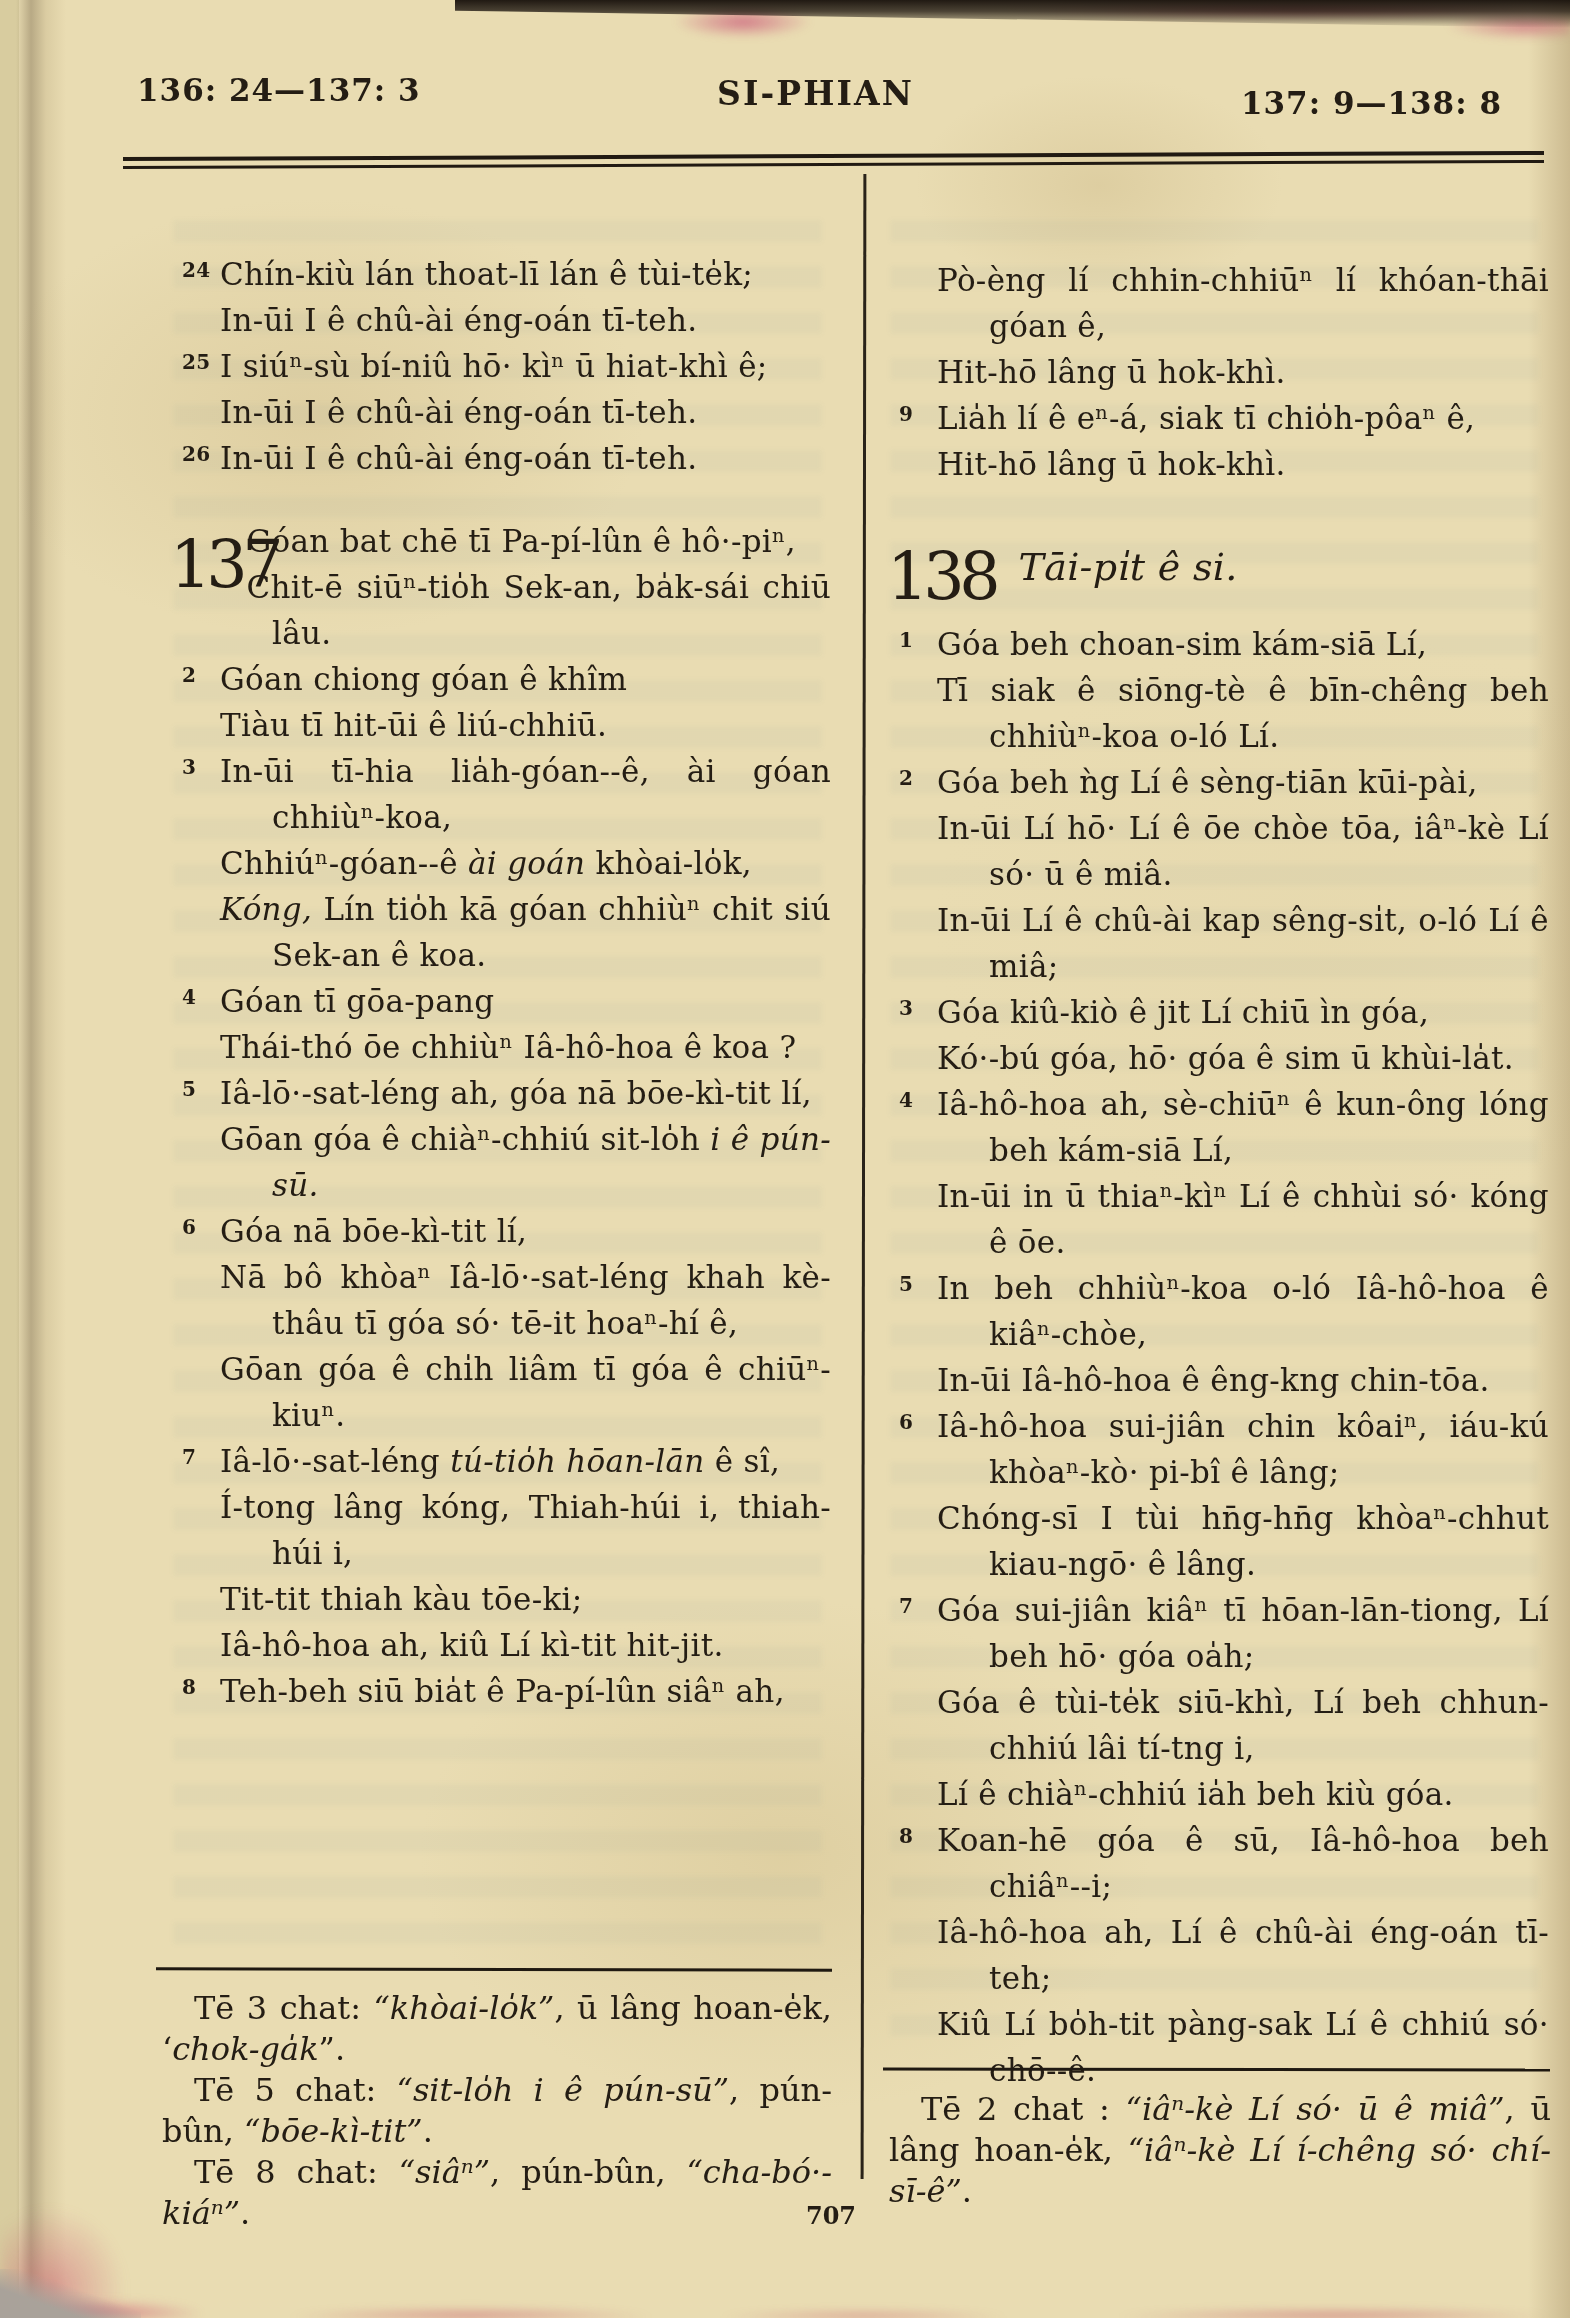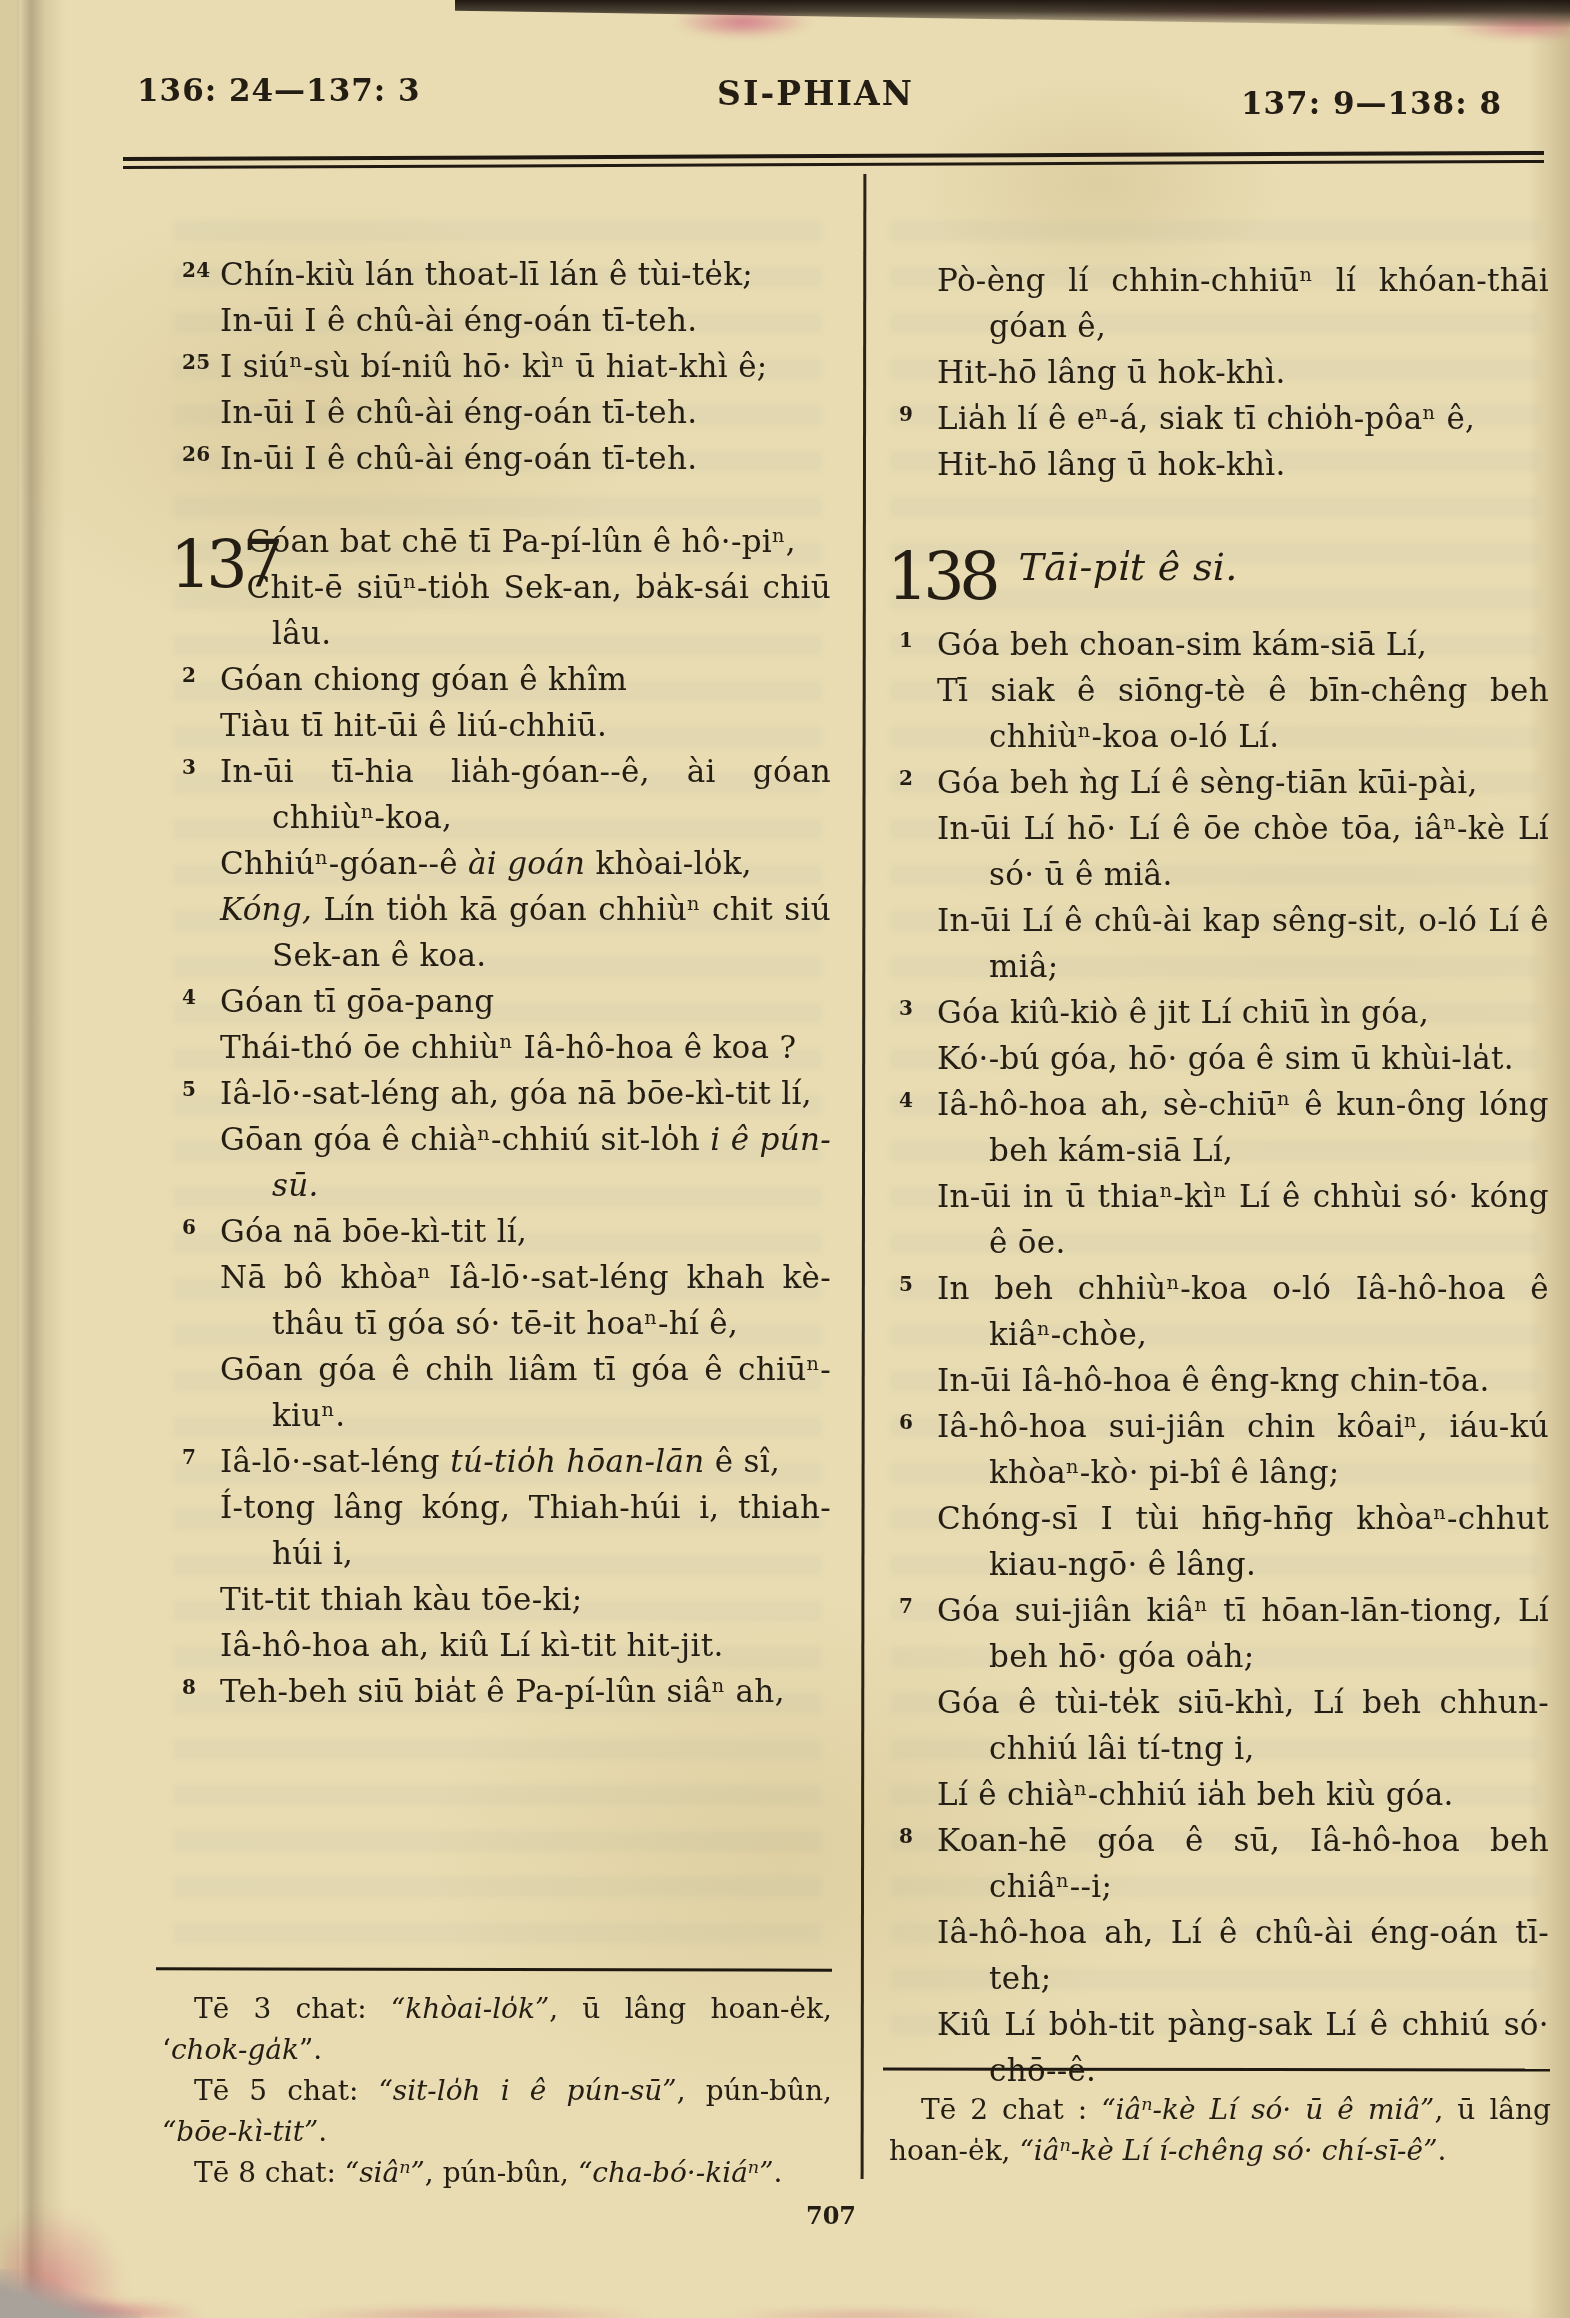--- a/index.html
+++ b/index.html
@@ -58,21 +58,21 @@
   .chapter{margin-top:43px;}
   .chapter.flow{height:0;margin-top:37px;}
   .chapter-clear::after{content:"";display:block;clear:both;}
   .chnum{float:left;font-size:65px;line-height:88px;letter-spacing:-5.2px;margin:3.1px 20px 0 -50px;font-weight:normal;}
   .chhead{display:inline-block;font-size:38px;padding:13.6px 0 0 3.1px;vertical-align:top;}
   .it{font-style:italic;}
   
   .foot-rule{position:absolute;height:3.1px;background:#1f1911;}
   .foot-rule-left{left:156px;top:1968px;width:676px;transform:rotate(.12deg);}
   .foot-rule-right{left:883px;top:2068px;width:667px;transform:rotate(.1deg);}
-  .fnotes{position:absolute;font-size:28px;line-height:41px;text-align:justify;}
+  .fnotes{position:absolute;font-size:32px;line-height:41px;text-align:justify;}
   .fnotes-left{left:162px;top:1988px;width:670px;}
   .fnotes-right{left:889px;top:2089px;width:662px;}
   .fnote{text-indent:32px;}
   .pagenum{position:absolute;top:2201px;left:784px;width:94px;text-align:center;font-size:24px;font-weight:bold;}
 </style>
 </head>
 <body>
 
 <div class="page">
 

